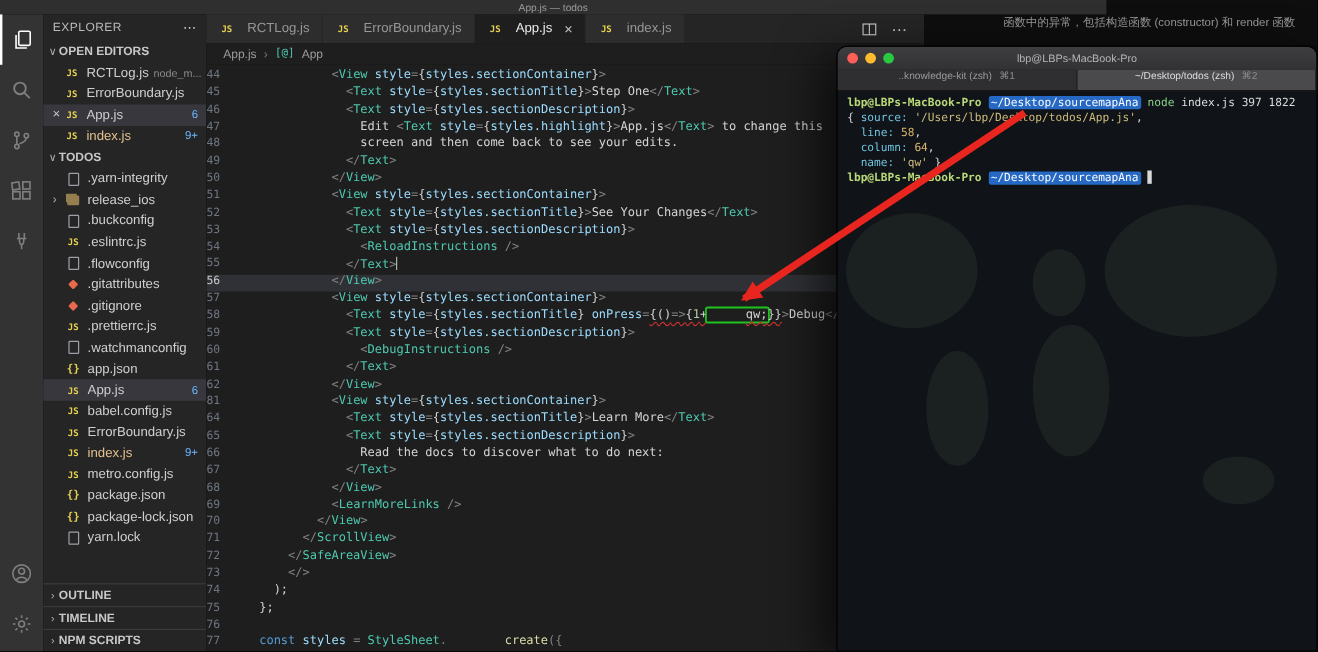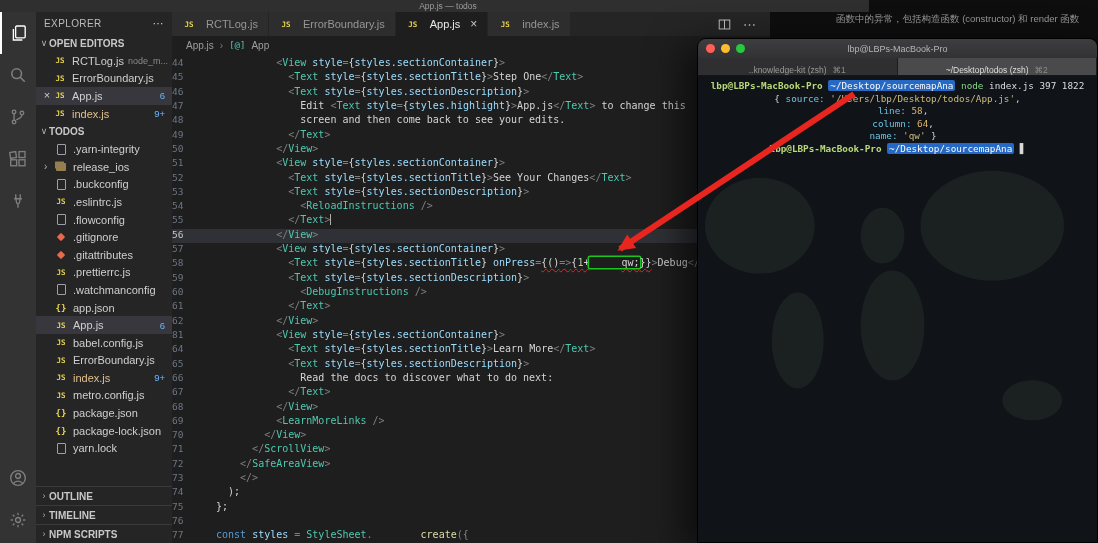--- a/index.html
+++ b/index.html
@@ -4,22 +4,22 @@
 <style>
   html,body{margin:0;padding:0;background:#000;}
   #screen{position:relative;width:1098px;height:543px;overflow:hidden;background:#0b0b0b;font-family:"Liberation Sans",sans-serif;}
 
   
   .bgwin{position:absolute;left:770px;top:0;width:328px;height:38px;background:#0e0e0e;overflow:hidden;}
   .bg-frag{position:absolute;left:5px;top:0;color:#d7ba3d;font:9px "DejaVu Sans Mono",monospace;}
   .bg-note{position:absolute;left:66px;top:13px;color:#9a9a9a;font-size:9.5px;white-space:nowrap;}
 
   
-  .titlebar{position:absolute;left:0;top:0;width:842px;height:12px;background:#2f2f30;color:#9c9c9c;
-            font-size:8.5px;line-height:12px;text-align:center;padding-left:27px;}
+  .titlebar{position:absolute;left:0;top:0;width:922px;height:12px;background:#2f2f30;color:#9c9c9c;
+            font-size:8.5px;line-height:12px;text-align:center;}
 
   
   .activitybar{position:absolute;left:0;top:12px;width:36px;height:531px;background:#333333;display:flex;flex-direction:column;}
   #ab-top{display:flex;flex-direction:column;}
   #ab-bottom{margin-top:auto;display:flex;flex-direction:column;padding-bottom:2px;}
   .ab-item{width:36px;height:42px;display:flex;align-items:center;justify-content:center;color:#7f7f7f;box-sizing:border-box;}
   .ab-item.active{color:#ffffff;border-left:2px solid #ffffff;}
   .ab-item svg{display:block;}
 
   
@@ -79,25 +79,25 @@
   .tk-cursor{display:inline-block;width:1px;height:11px;background:#aeafad;vertical-align:-2px;}
 
   
   .term{position:absolute;left:697px;top:38px;width:401px;height:505px;border-radius:9px 9px 0 0;overflow:hidden;
         background:#101318;box-shadow:-14px 8px 36px rgba(0,0,0,.6);z-index:5;border:1px solid #000;box-sizing:border-box;}
   .term-titlebar{height:19px;background:linear-gradient(#3e3e40,#323234);display:flex;align-items:center;padding:0 8px;position:relative;}
   .light{width:9px;height:9px;border-radius:50%;margin-right:6px;flex:0 0 9px;}
   .light.red{background:#ff5f57;} .light.yellow{background:#febc2e;} .light.green{background:#28c840;}
   .term-title{position:absolute;left:60px;right:60px;text-align:center;font-size:9px;color:#b5b5b5;white-space:nowrap;overflow:hidden;}
   .term-tabs{height:17px;display:flex;background:#28282a;border-bottom:1px solid #151515;}
-  .ttab{flex:1;display:flex;align-items:flex-end;justify-content:center;gap:6px;font-size:8.5px;color:#9a9a9a;
+  .ttab{flex:1;display:flex;align-items:flex-start;justify-content:center;gap:6px;font-size:8.5px;color:#9a9a9a;
         background:#2f2f31;border-right:1px solid #1d1d1d;overflow:hidden;white-space:nowrap;}
   .ttab.active{background:#4a4a4d;color:#dddddd;}
   .tshort{color:#8b8b8b;}
-  .term-body{position:relative;height:calc(100% - 36px);padding:4px 8px;box-sizing:border-box;text-align:center;}
+  .term-body{position:relative;height:calc(100% - 36px);padding:4px 8px;box-sizing:border-box;}
   .map{position:absolute;left:0;top:0;width:100%;height:100%;opacity:.5;pointer-events:none;}
   #term-lines{position:relative;}
   .tline{height:12.5px;line-height:12.5px;white-space:pre;font:9.3px "DejaVu Sans Mono",monospace;color:#d6d6d6;}
   .tt-host{color:#b9d977;font-weight:bold;}
   .tt-chip{background:#2569c5;color:#fafafa;padding:0 2px;border-radius:2px;}
   .tt-cmd{color:#8ad18a;}
   .tt-arg{color:#dddddd;}
   .tt-key{color:#6fc3df;}
   .tt-str{color:#cdbb7a;}
   .tt-num{color:#d9b46a;}
@@ -234,26 +234,26 @@
           <span class="lbl">.eslintrc.js</span>
         </div>
         <div class="row tree-row">
           <span class="chev"></span>
           <span class="fi fi-file"></span>
           <span class="lbl">.flowconfig</span>
         </div>
         <div class="row tree-row">
           <span class="chev"></span>
           <span class="fi fi-git"></span>
+          <span class="lbl">.gitattributes</span>
+        </div>
+        <div class="row tree-row">
+          <span class="chev"></span>
+          <span class="fi fi-git"></span>
           <span class="lbl">.gitignore</span>
-        </div>
-        <div class="row tree-row">
-          <span class="chev"></span>
-          <span class="fi fi-git"></span>
-          <span class="lbl">.gitattributes</span>
         </div>
         <div class="row tree-row">
           <span class="chev"></span>
           <span class="fi fi-js">JS</span>
           <span class="lbl">.prettierrc.js</span>
         </div>
         <div class="row tree-row">
           <span class="chev"></span>
           <span class="fi fi-file"></span>
           <span class="lbl">.watchmanconfig</span>

